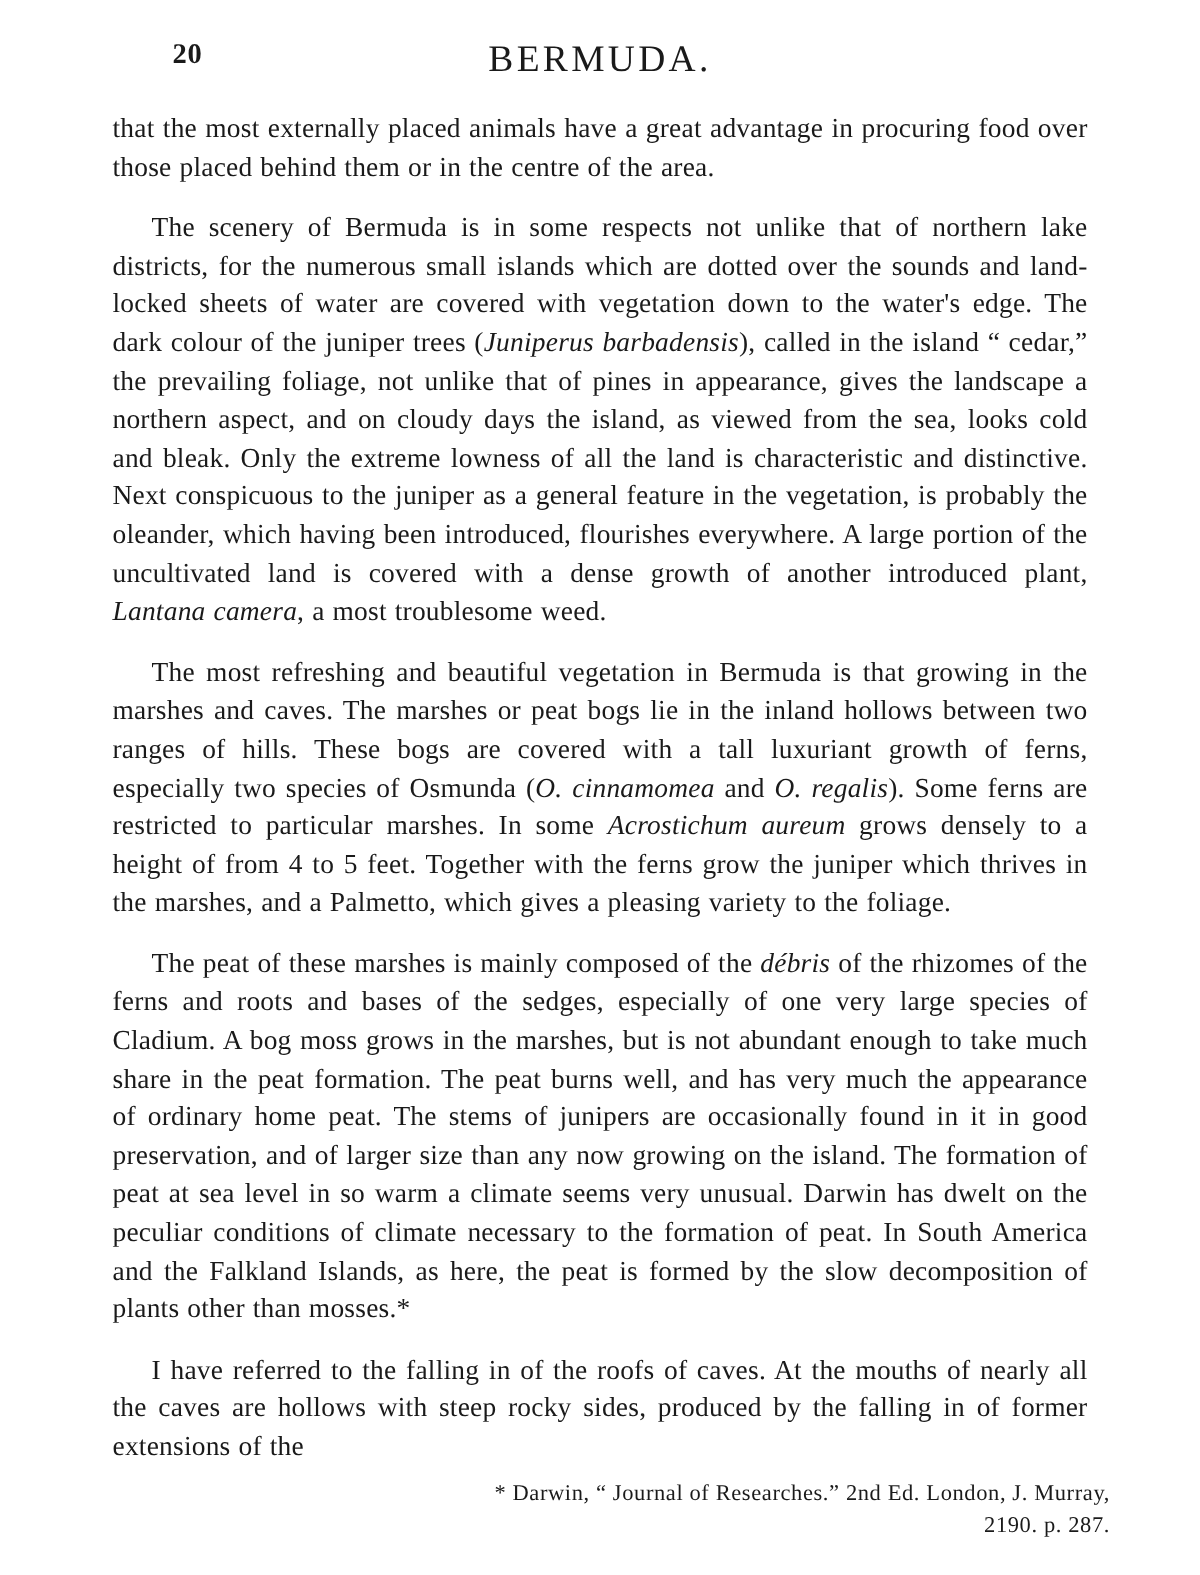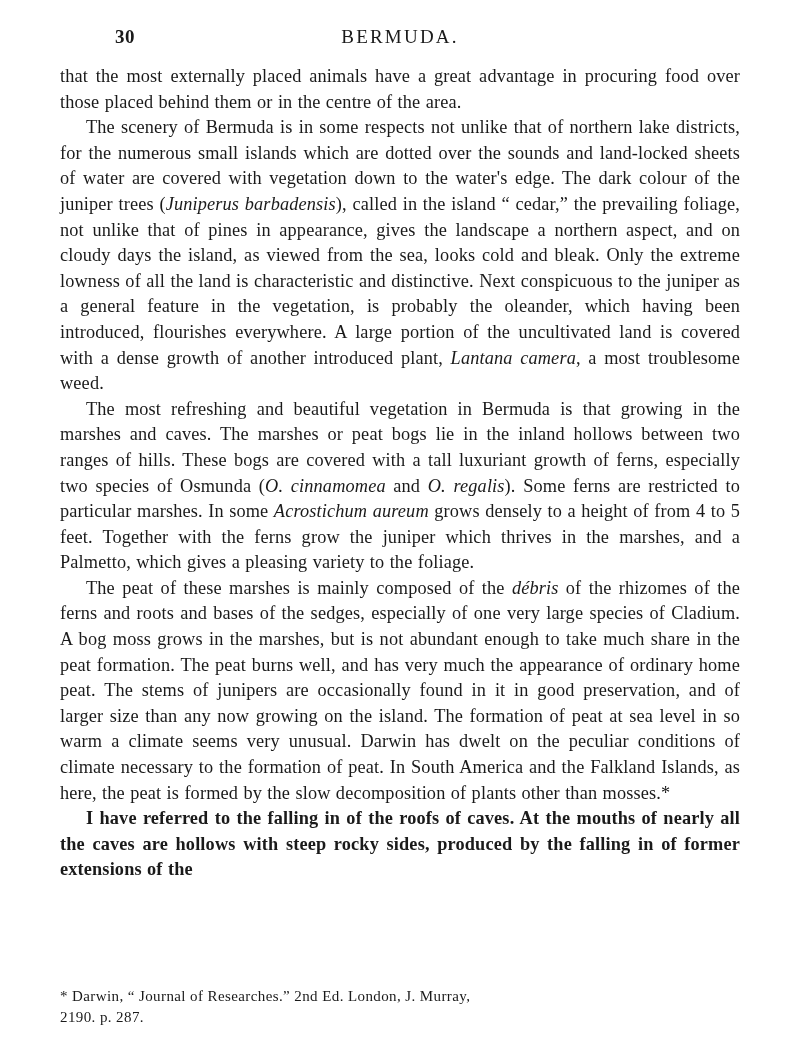--- a/index.html
+++ b/index.html
@@ -35,66 +35,65 @@
     font-weight: bold;
     letter-spacing: 0.5px;
     font-family: "Liberation Serif", serif;
   }
   .running-head {
     position: absolute;
     left: 0;
     right: 0;
     top: 8px;
     text-align: center;
-    font-size: 19px;
+    font-size: 25px;
     letter-spacing: 2.2px;
     font-family: "Liberation Serif", serif;
   }
   .body-text {
     font-size: 18.3px;
     line-height: 25.6px;
     text-align: justify;
     text-justify: inter-word;
     padding: 0 0 0 0;
     margin: 0 0 0 0;
     letter-spacing: 0.15px;
     word-spacing: 0.6px;
   }
   .body-text p {
-    margin: 0;
+    margin: 15px;
     text-indent: 26px;
     text-align: justify;
   }
   .body-text p.noindent {
     text-indent: 0;
   }
   .body-text p:last-child {
     text-align: justify;
-    font-weight: bold;
   }
   i, .ital {
   }
   .footnote {
     position: absolute;
     left: 60px;
     right: 60px;
     bottom: 22px;
     font-size: 15px;
     line-height: 21px;
     letter-spacing: 0.4px;
-    text-align: left;
+    text-align: right;
   }
 </style>
 </head>
 <body>
 
 <div class="page">
 
   <div class="header">
-    <div class="folio">30</div>
+    <div class="folio">20</div>
     <div class="running-head">BERMUDA.</div>
   </div>
 
   <div class="body-text" id="body-text">
       <p class="noindent"><span>that the most externally placed animals have a great advantage in procuring food over those placed behind them or in the centre of the area.</span></p>
       <p><span>The scenery of Bermuda is in some respects not unlike that of northern lake districts, for the numerous small islands which are dotted over the sounds and land-locked sheets of water are covered with vegetation down to the water's edge.  The dark colour of the juniper trees (</span><i>Juniperus barbadensis</i><span>), called in the island “ cedar,” the prevailing foliage, not unlike that of pines in appearance, gives the landscape a northern aspect, and on cloudy days the island, as viewed from the sea, looks cold and bleak.  Only the extreme lowness of all the land is characteristic and distinctive.  Next conspicuous to the juniper as a general feature in the vegetation, is probably the oleander, which having been introduced, flourishes everywhere.  A large portion of the uncultivated land is covered with a dense growth of another introduced plant, </span><i>Lantana camera</i><span>, a most troublesome weed.</span></p>
       <p><span>The most refreshing and beautiful vegetation in Bermuda is that growing in the marshes and caves.  The marshes or peat bogs lie in the inland hollows between two ranges of hills. These bogs are covered with a tall luxuriant growth of ferns, especially two species of Osmunda (</span><i>O. cinnamomea</i><span> and </span><i>O. regalis</i><span>).  Some ferns are restricted to particular marshes.  In some </span><i>Acrostichum aureum</i><span> grows densely to a height of from 4 to 5 feet.  Together with the ferns grow the juniper which thrives in the marshes, and a Palmetto, which gives a pleasing variety to the foliage.</span></p>
       <p><span>The peat of these marshes is mainly composed of the </span><i>débris</i><span> of the rhizomes of the ferns and roots and bases of the sedges, especially of one very large species of Cladium.  A bog moss grows in the marshes, but is not abundant enough to take much share in the peat formation.  The peat burns well, and has very much the appearance of ordinary home peat.  The stems of junipers are occasionally found in it in good preservation, and of larger size than any now growing on the island. The formation of peat at sea level in so warm a climate seems very unusual.  Darwin has dwelt on the peculiar conditions of climate necessary to the formation of peat.  In South America and the Falkland Islands, as here, the peat is formed by the slow decomposition of plants other than mosses.*</span></p>
       <p><span>I have referred to the falling in of the roofs of caves.  At the mouths of nearly all the caves are hollows with steep rocky sides, produced by the falling in of former extensions of the</span></p>
     </div>

